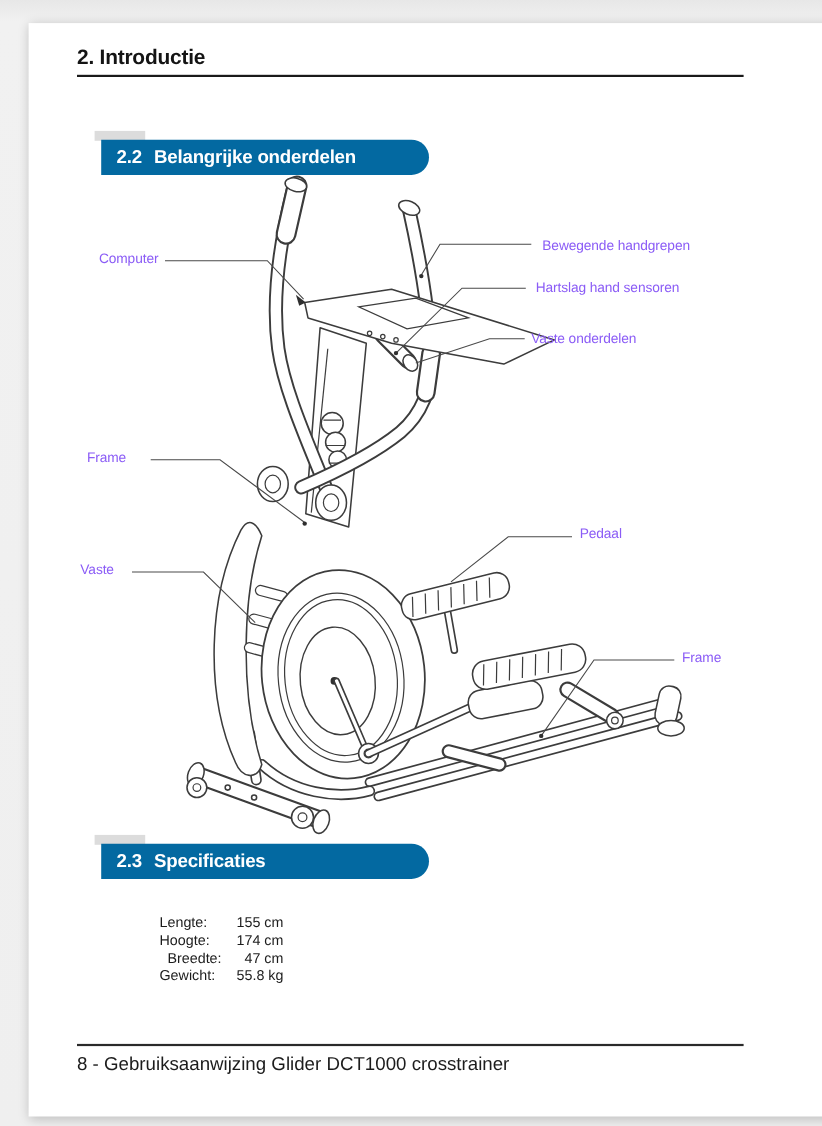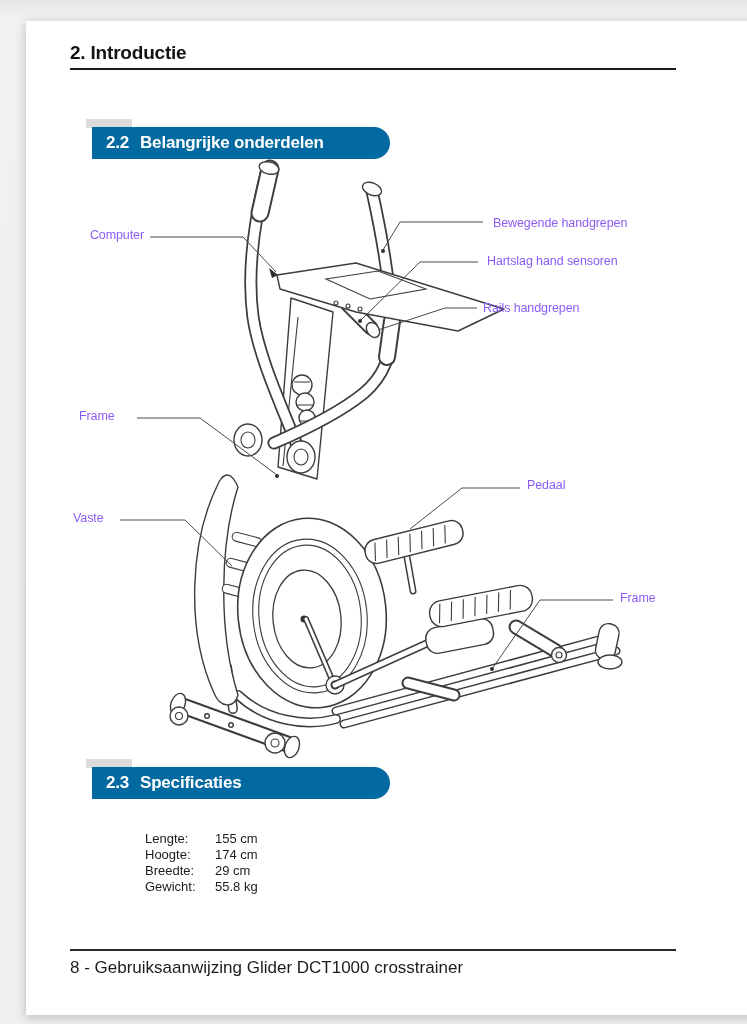--- a/index.html
+++ b/index.html
@@ -18,21 +18,21 @@
   .diagram-label{font-size:12.5px;color:#8b5cf6;white-space:nowrap;letter-spacing:-0.1px;}
   .lbl-computer{left:61px;top:207px;width:57px;text-align:right;}
   .lbl-bewegende{left:467px;top:195px;}
   .lbl-hartslag{left:461px;top:233px;}
   .lbl-vaste{left:457px;top:280px;}
   .lbl-frame{left:53px;top:388px;}
   .lbl-kappen{left:47px;top:490px;}
   .lbl-pedaal{left:501px;top:457px;}
   .lbl-rails{left:594px;top:570px;}
   .specs{left:119px;top:810px;font-size:13px;color:#1c1c1c;}
-  .specs .row{display:flex;line-height:15.9px;}
+  .specs .row{display:flex;line-height:15.9px;justify-content:flex-end;}
   .specs .k{width:70px;}
   .footer-rule{left:44px;top:928px;width:606px;height:1.5px;background:#2a2a2a;}
   .footer-text{left:44px;top:937px;font-size:17px;color:#1c1c1c;}
   svg{position:absolute;left:0;top:0;}
   .to{fill:none;stroke:#3c3c3c;stroke-linecap:round;stroke-linejoin:round;}
   .ti{fill:none;stroke:#ffffff;stroke-linecap:round;stroke-linejoin:round;}
   .shape{fill:#ffffff;stroke:#3c3c3c;stroke-width:1.4;stroke-linejoin:round;}
   .thin{fill:none;stroke:#3c3c3c;stroke-width:1.1;}
   .leader{fill:none;stroke:#4a4a4a;stroke-width:1;}
   .dot{fill:#2f2f2f;}
@@ -168,21 +168,21 @@
       <path class="leader" d="M94,499 L159,499 L206,545"></path>
       <path class="leader" d="M494,467 L436,467 L384,508"></path>
       <path class="leader" d="M587,579 L514,579 L466,648"></path>
       <circle class="dot" cx="466" cy="648" r="2"></circle>
     </g>
   </svg>
 
   <div class="abs diagram-label lbl-computer">Computer</div>
   <div class="abs diagram-label lbl-bewegende">Bewegende handgrepen</div>
   <div class="abs diagram-label lbl-hartslag">Hartslag hand sensoren</div>
-  <div class="abs diagram-label lbl-vaste">Rails handgrepen</div>
+  <div class="abs diagram-label lbl-vaste">Vaste onderdelen</div>
   <div class="abs diagram-label lbl-frame">Frame</div>
   <div class="abs diagram-label lbl-kappen">Vaste</div>
   <div class="abs diagram-label lbl-pedaal">Pedaal</div>
   <div class="abs diagram-label lbl-rails">Frame</div>
 
   <div class="abs banner-tab" style="left:60px;top:738px;"></div>
   <div class="abs banner" style="top:746px;">
     <span class="num">2.3</span><span>Specificaties</span>
   </div>
 
@@ -190,21 +190,21 @@
     <div class="row">
       <span class="k">Lengte:</span>
       <span class="v">155 cm</span>
     </div>
     <div class="row">
       <span class="k">Hoogte:</span>
       <span class="v">174 cm</span>
     </div>
     <div class="row">
       <span class="k">Breedte:</span>
-      <span class="v">29 cm</span>
+      <span class="v">47 cm</span>
     </div>
     <div class="row">
       <span class="k">Gewicht:</span>
       <span class="v">55.8 kg</span>
     </div>
   </div>
 
   <div class="abs footer-rule"></div>
   <div class="abs footer-text">8 - Gebruiksaanwijzing Glider DCT1000 crosstrainer</div>
 

